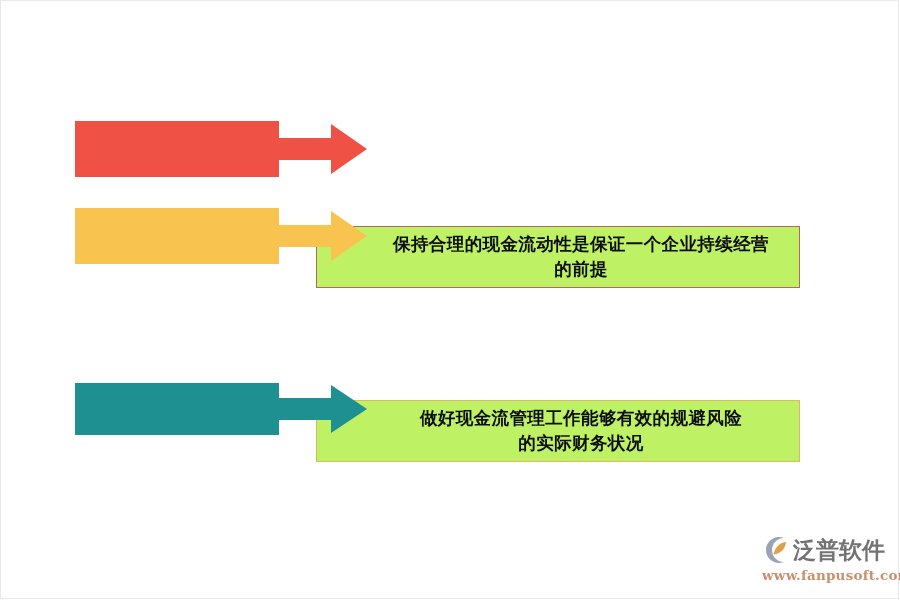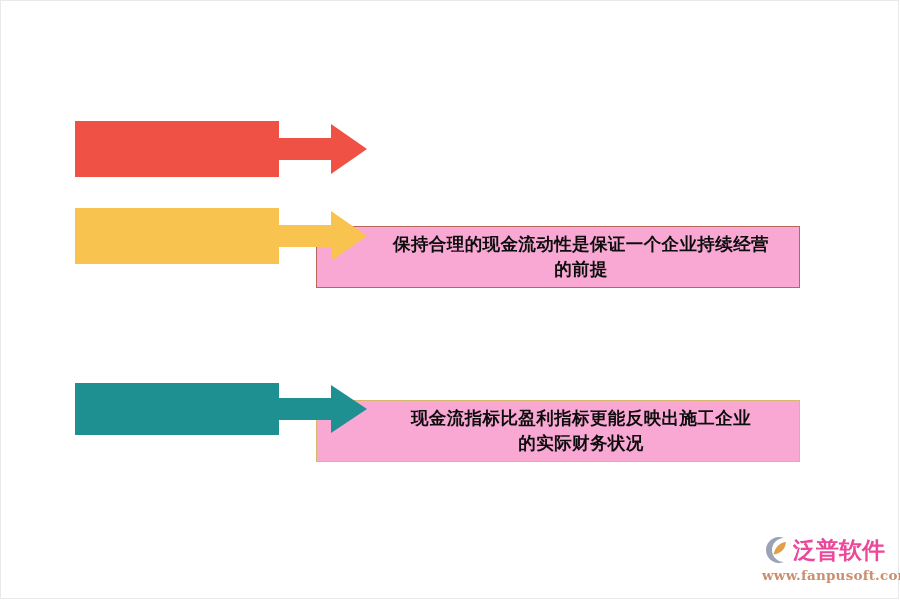--- a/index.html
+++ b/index.html
@@ -53,21 +53,21 @@
     display: block;
     overflow: visible;
   }
 
   
   .panel {
     position: absolute;
     left: 316px;
     width: 484px;
     box-sizing: border-box;
-    background: #f9a8d4;
+    background: #bef264;
     border: 1px solid #b5675c;
     display: flex;
     align-items: center;
     justify-content: center;
     text-align: center;
   }
 
   .panel-text {
     display: block;
     width: 100%;
@@ -115,21 +115,21 @@
   }
   .logo-mark {
     width: 30px;
     height: 30px;
     flex: 0 0 30px;
   }
   .logo-word {
     font-family: "DejaVu Sans", "Liberation Sans", sans-serif;
     font-size: 23px;
     font-weight: 700;
-    color: #ec4899;
+    color: #737373;
     letter-spacing: 0px;
     margin-left: 1px;
     line-height: 30px;
     white-space: nowrap;
   }
   .logo-url {
     font-family: "DejaVu Serif", "Liberation Serif", serif;
     font-size: 13.5px;
     font-weight: 700;
     color: #c98f6e;
@@ -153,21 +153,21 @@
       <span class="panel-text">保持合理的现金流动性是保证一个企业持续经营
 的前提</span>
     </div>
   </div>
 
   <div class="row" id="row-2">
     <svg class="arrow-svg" viewBox="0 0 292 56" preserveAspectRatio="none">
       <path d="M0,0 L204,0 L204,17 L256,17 L256,3 L292,28 L256,53 L256,39 L204,39 L204,56 L0,56 Z" fill="#F8C44F"></path>
     </svg>
     <div class="panel">
-      <span class="panel-text">现金流指标比盈利指标更能反映出施工企业
+      <span class="panel-text">做好现金流管理工作能够有效的规避风险
 的实际财务状况</span>
     </div>
   </div>
 
 
   <div class="row" id="row-4">
     <svg class="arrow-svg" viewBox="0 0 292 52" preserveAspectRatio="none">
       <path d="M0,0 L204,0 L204,15 L256,15 L256,2 L292,26 L256,50 L256,37 L204,37 L204,52 L0,52 Z" fill="#1F9092"></path>
     </svg>
 

